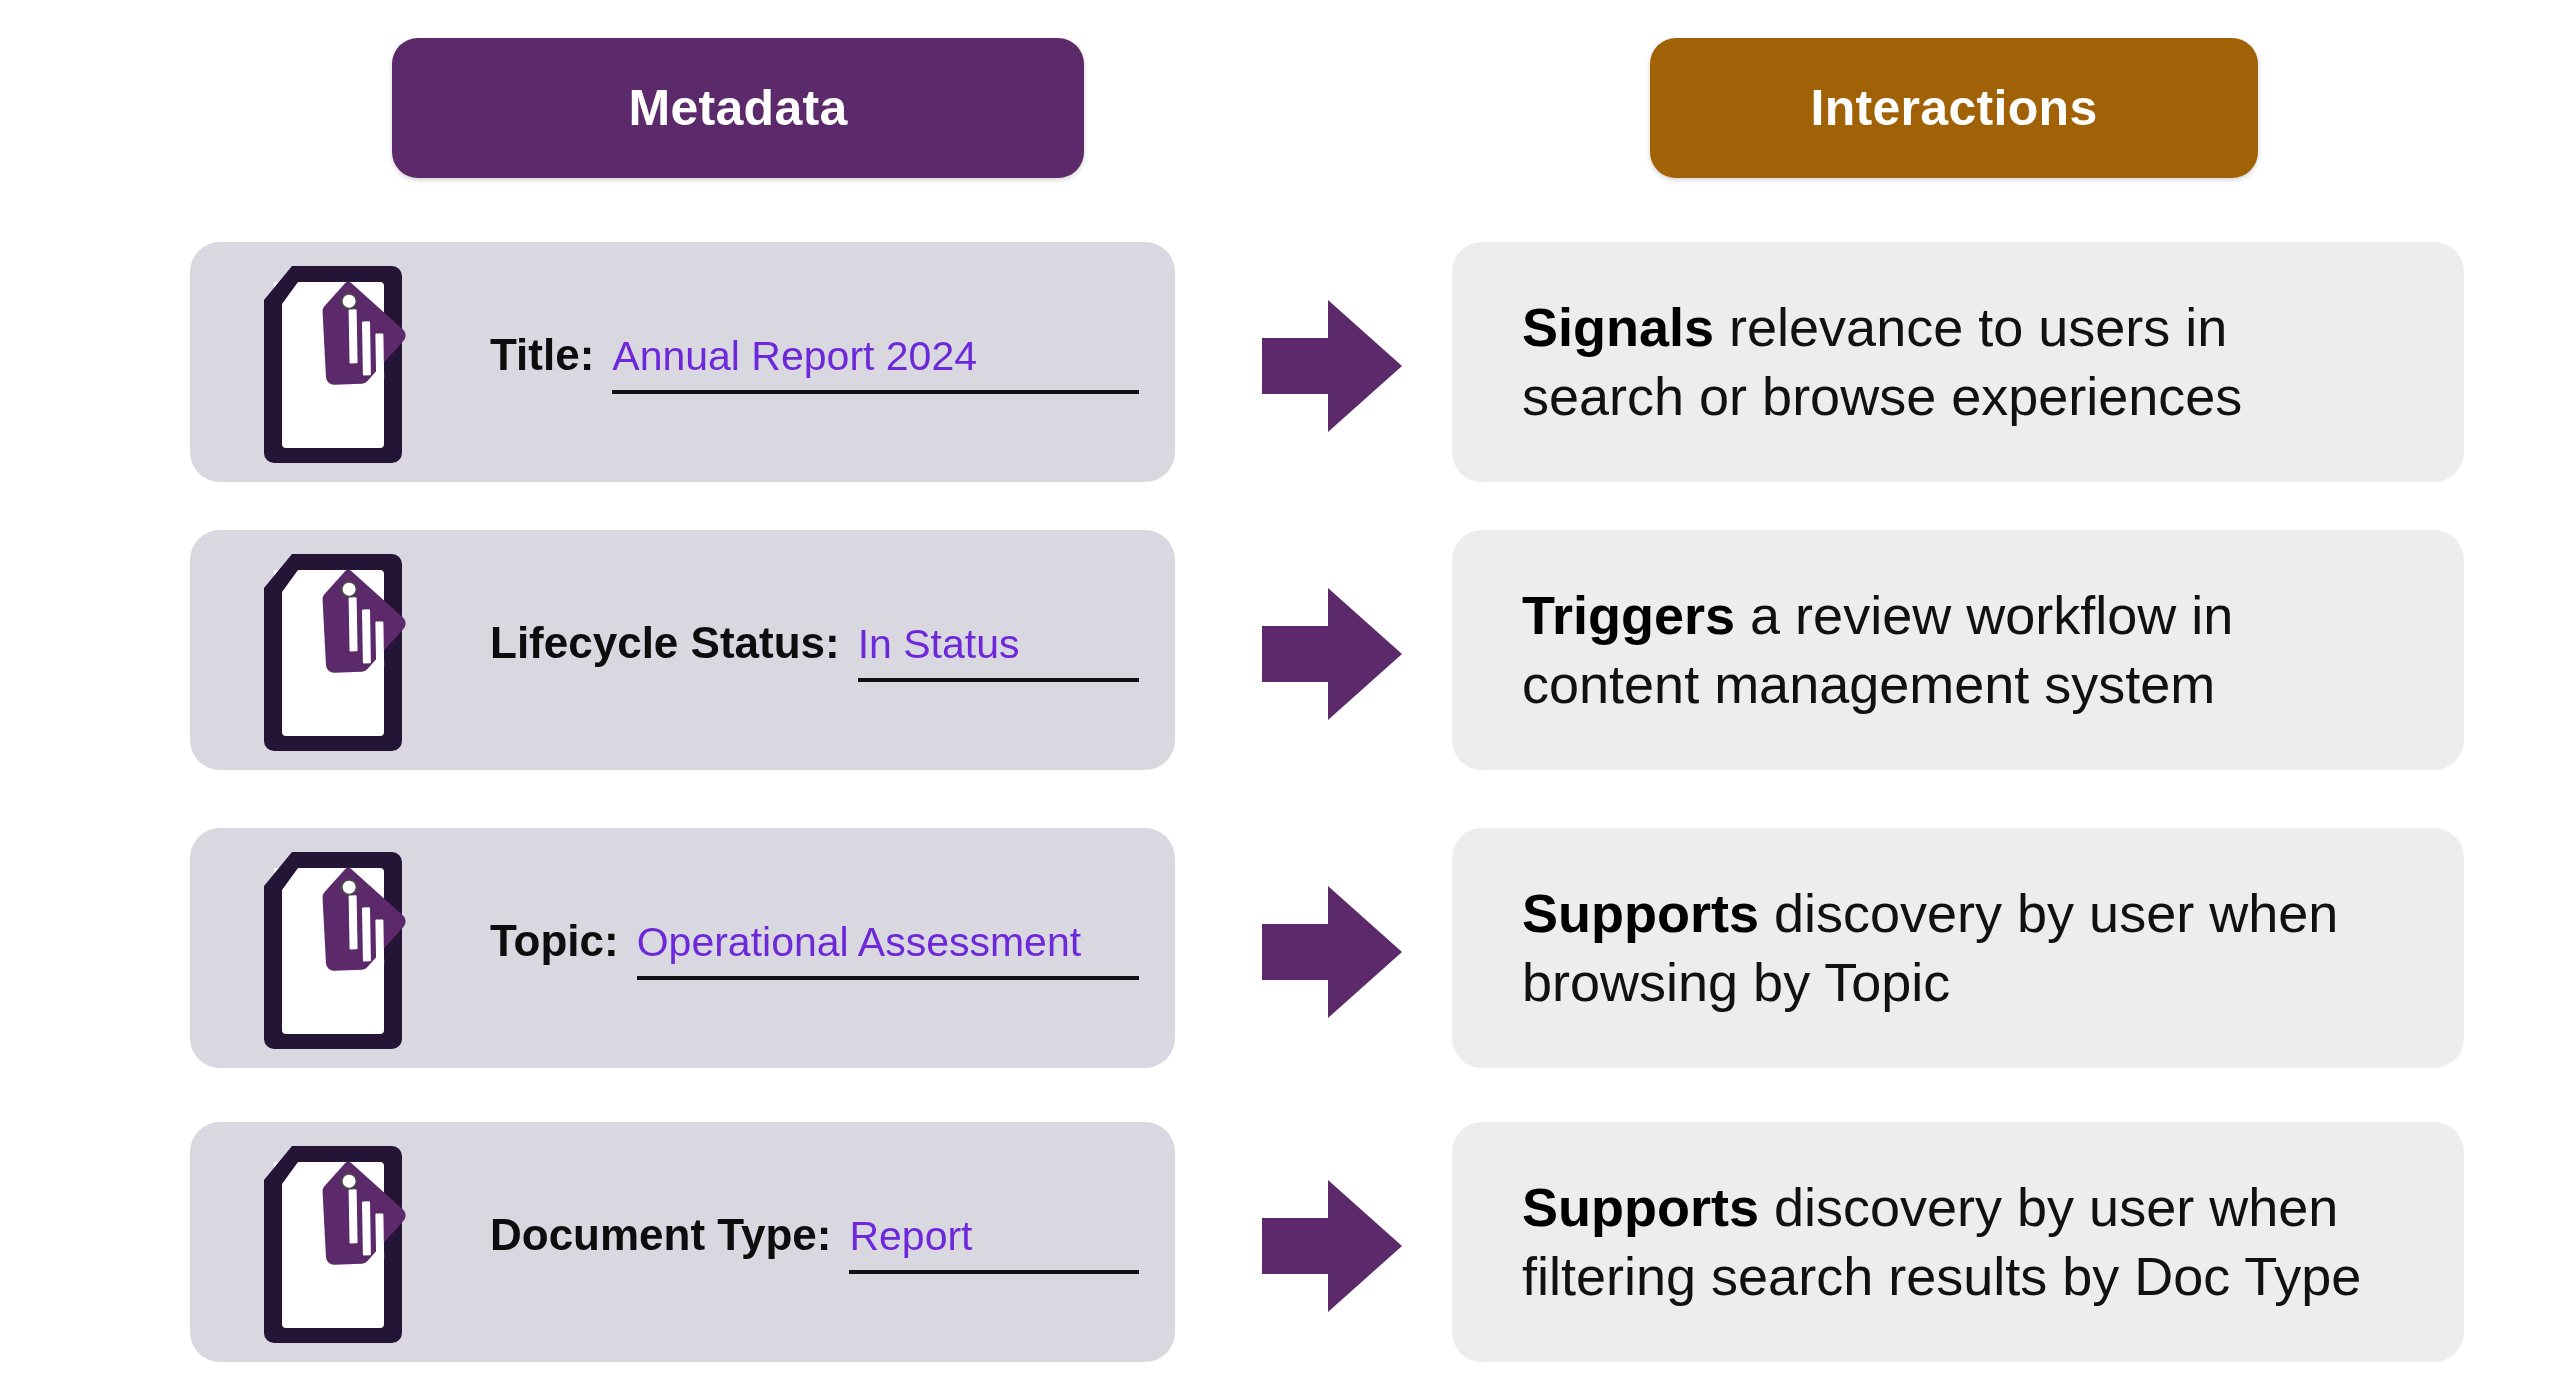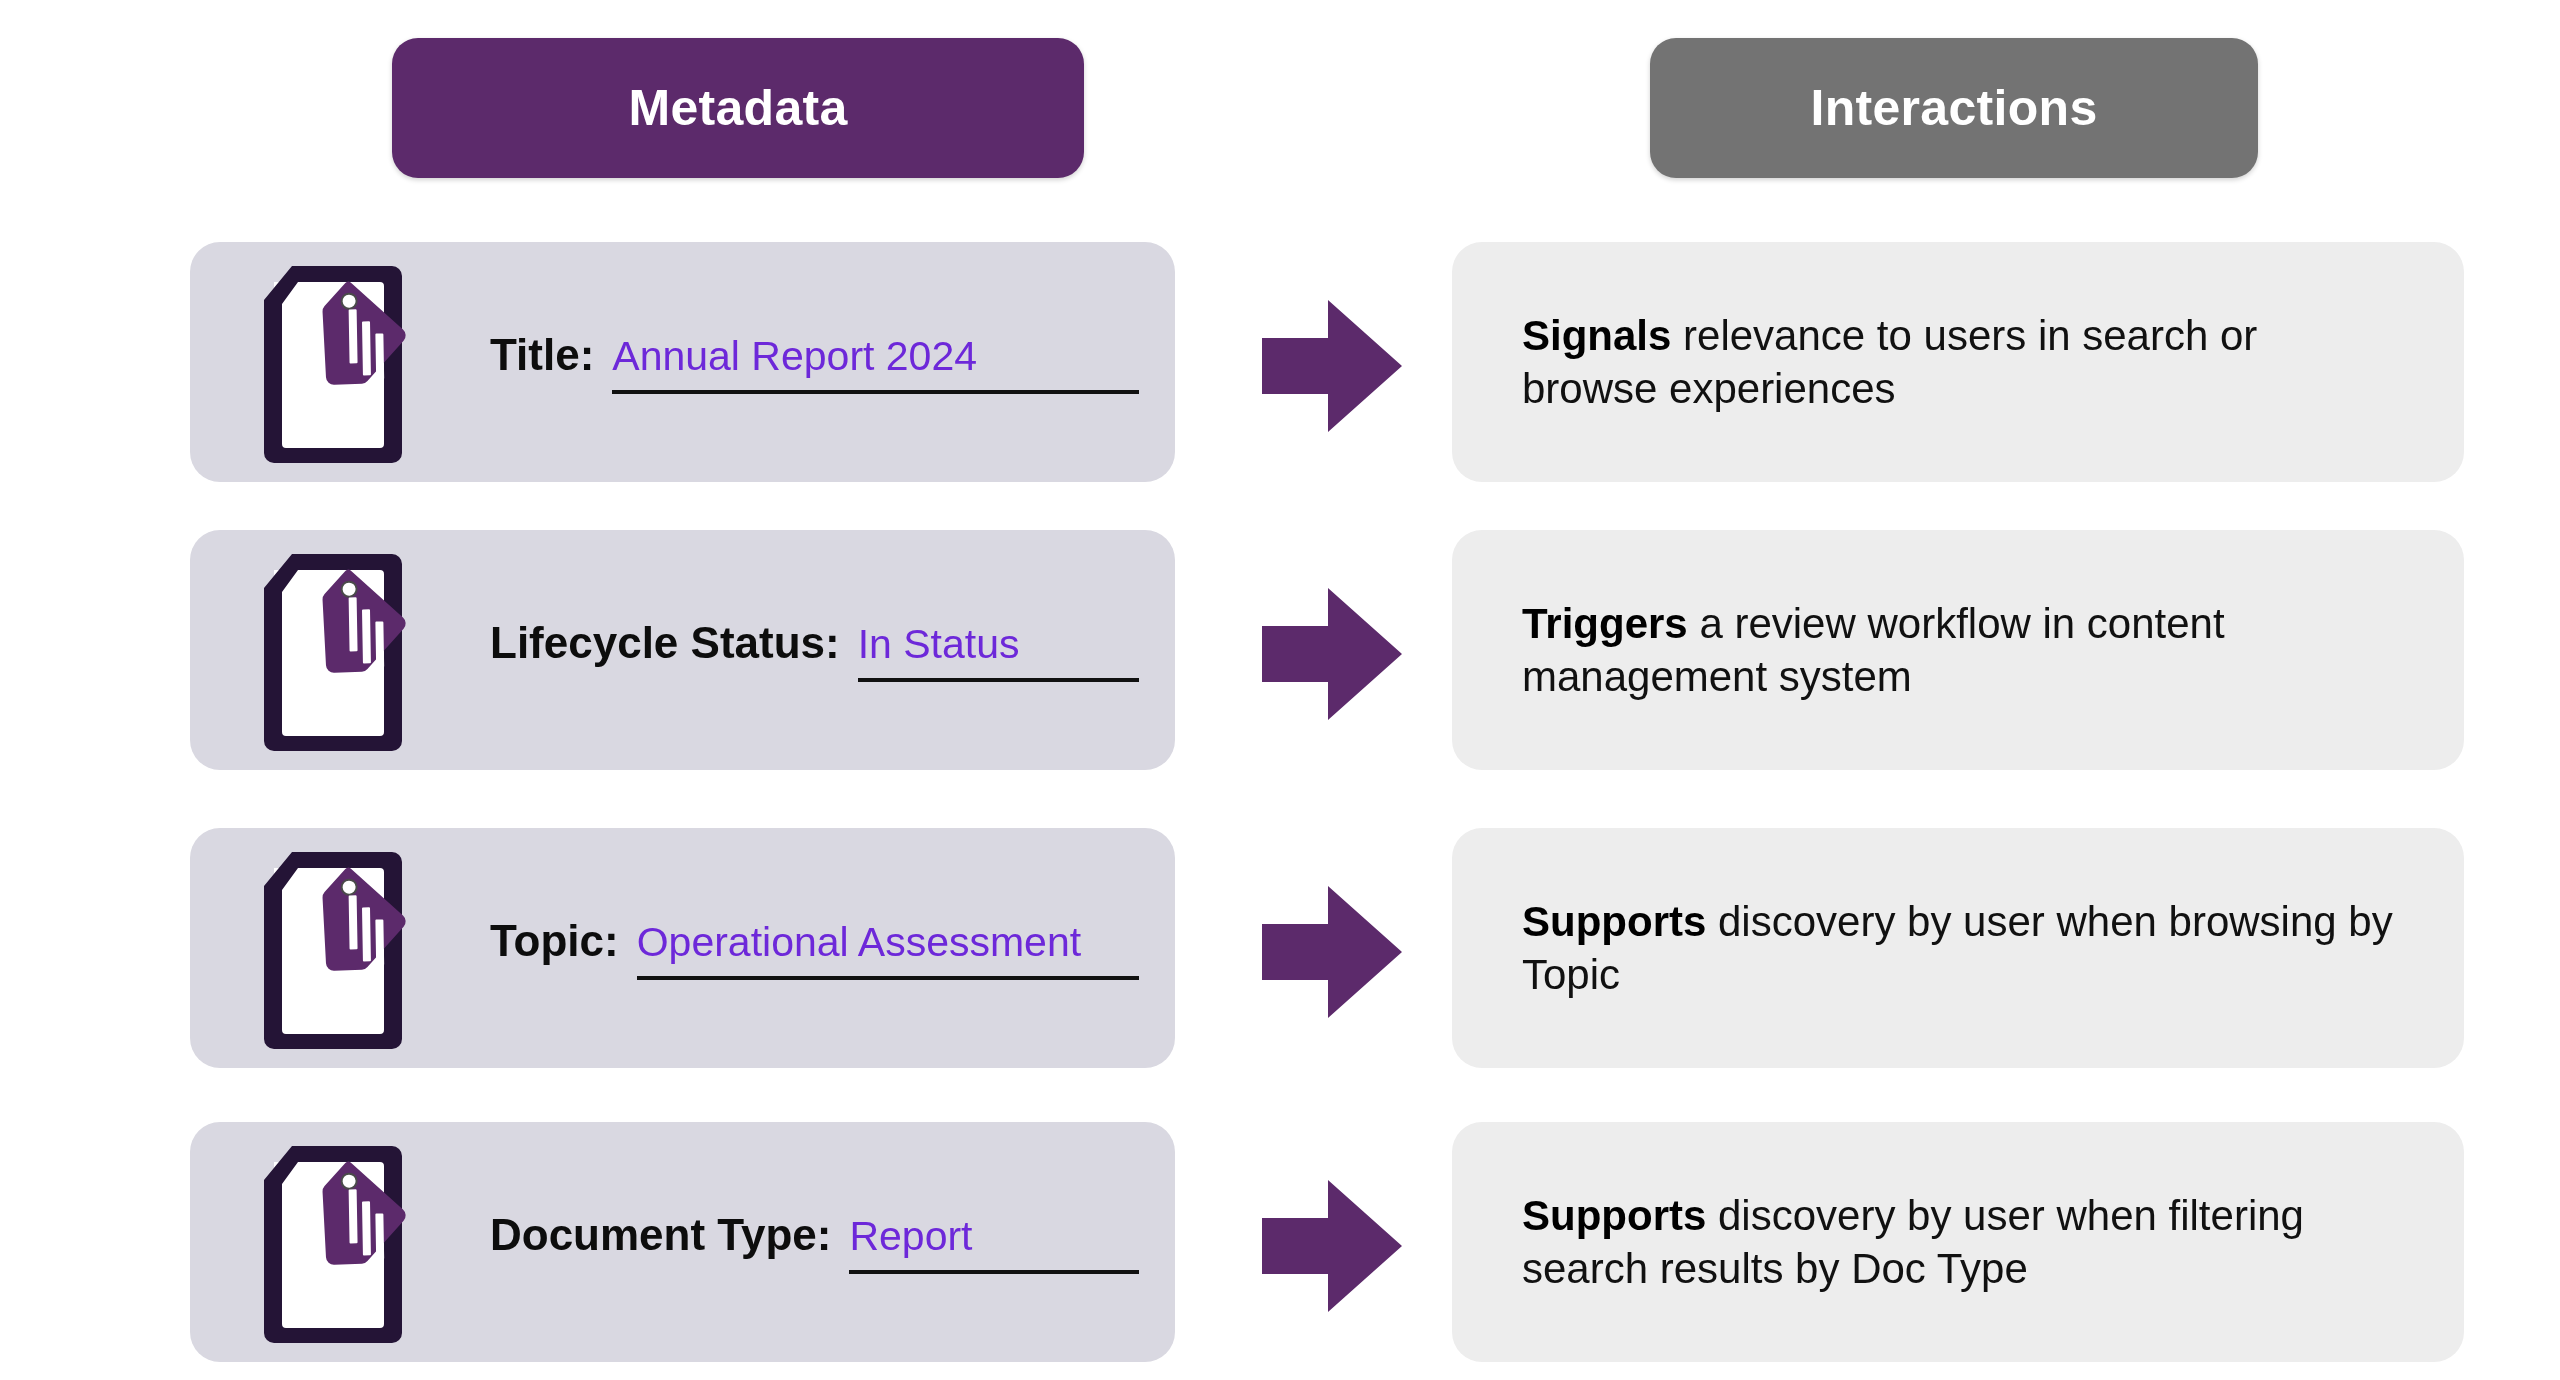--- a/index.html
+++ b/index.html
@@ -32,21 +32,21 @@
     box-shadow: 0 2px 5px rgba(0,0,0,0.18);
   }
   #header-metadata {
     left: 392px;
     width: 692px;
     background: #5C2A6B;
   }
   #header-interactions {
     left: 1650px;
     width: 608px;
-    background: #737373;
+    background: #a16207;
   }
 
   
   .row {
     position: absolute;
     left: 0;
     width: 2560px;
     height: 248px;
   }
   .row.r0 { top: 242px; padding-left: 24px; }
@@ -126,21 +126,21 @@
     width: 1012px;
     height: 240px;
     background: #EDEDED;
     border-radius: 30px;
     display: flex;
     align-items: center;
     padding: 0 70px;
     box-sizing: border-box;
   }
   .int-text {
-    font-size: 42px;
+    font-size: 54px;
     line-height: 1.27;
     color: #111111;
     font-weight: 400;
   }
   .int-text .lead {
     font-weight: bold;
     color: #000000;
   }
 </style>
 </head>

